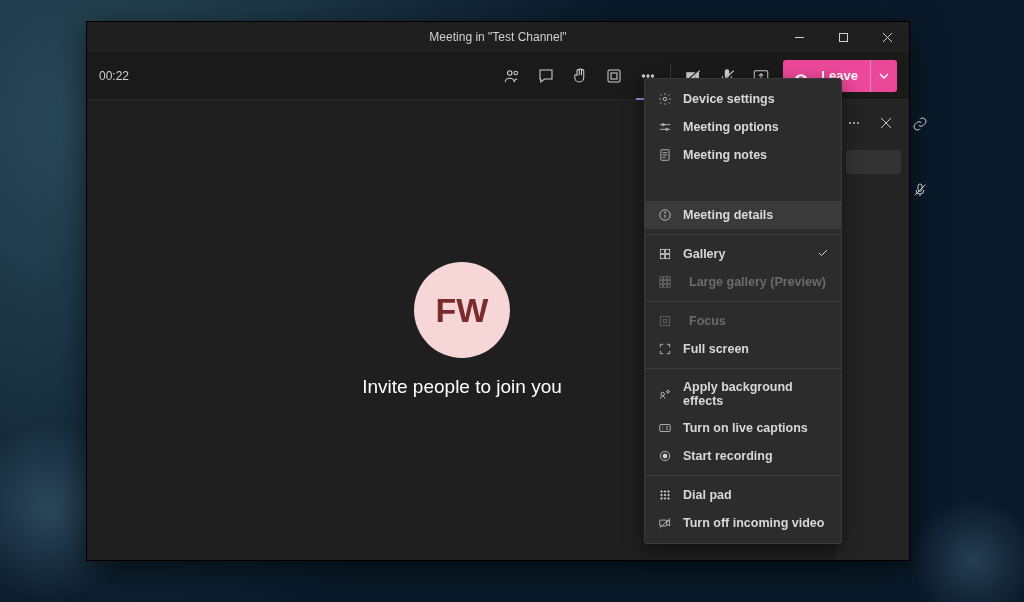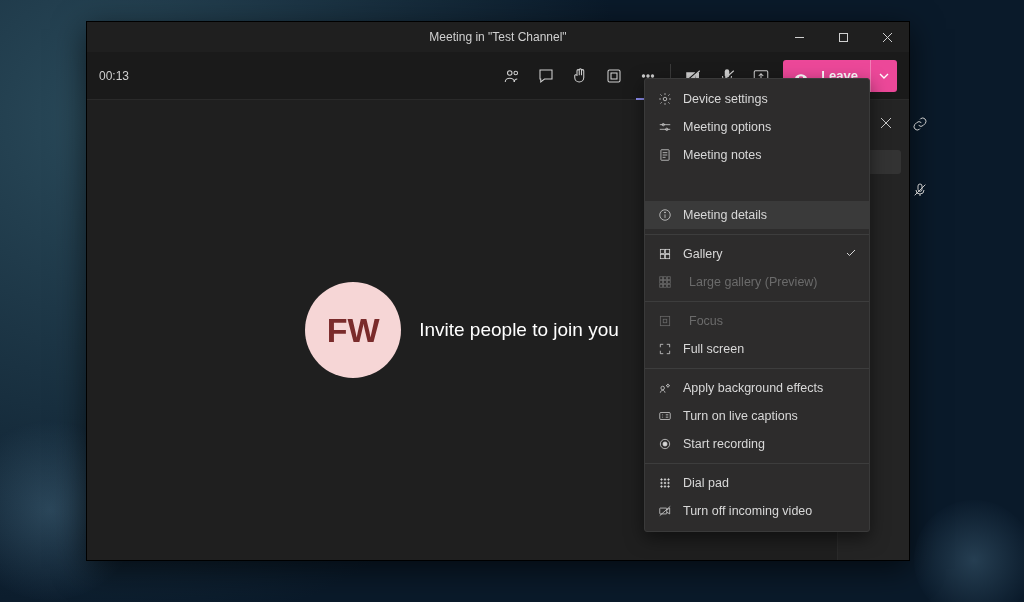--- a/index.html
+++ b/index.html
@@ -126,20 +126,21 @@
   .content {
     flex: 1;
     display: flex;
     position: relative;
     overflow: hidden;
   }
   .stage {
     flex: 1;
     background: #1f1f1f;
     display: flex;
+    flex-direction: column;
     align-items: center;
     justify-content: center;
     gap: 18px;
   }
   .avatar {
     width: 96px;
     height: 96px;
     border-radius: 50%;
     background: #f6d6d6;
     color: #7a2b2b;
@@ -177,27 +178,28 @@
     height: 24px;
     background: #333333;
     border-radius: 3px;
   }
 
   
   .menu {
     position: absolute;
     top: 78px;
     left: 644px; 
-    width: 226px;
+    width: 198px;
     background: #2d2c2c;
     border: 1px solid #3a3a3a;
     box-shadow: 0 6px 18px rgba(0,0,0,0.5);
     padding: 6px 0;
     z-index: 50;
     border-radius: 3px;
+    font-weight: bold;
   }
   .menu-item {
     display: flex;
     align-items: center;
     gap: 10px;
     padding: 6px 12px;
     font-size: 12.5px;
     color: #d8d8d8;
     position: relative;
   }
@@ -229,21 +231,21 @@
       <div class="ctl">
         <svg width="11" height="11" viewBox="0 0 11 11">
             <line x1="1" y1="1" x2="10" y2="10"></line>
             <line x1="10" y1="1" x2="1" y2="10"></line>
           </svg>
       </div>
     </div>
   </div>
 
   <div class="toolbar">
-    <span class="timer">00:13</span>
+    <span class="timer">00:22</span>
 
     <div class="tool-icons">
       <div class="tbtn">
         <svg width="18" height="18" viewBox="0 0 24 24">
             <circle cx="9" cy="8" r="3"></circle>
             <path d="M3 20c0-3 3-5 6-5s6 2 6 5"></path>
             <circle cx="17" cy="8" r="2.4"></circle>
             <path d="M15 20c0-2.5 2-4 4-4"></path>
           </svg>
       </div>

